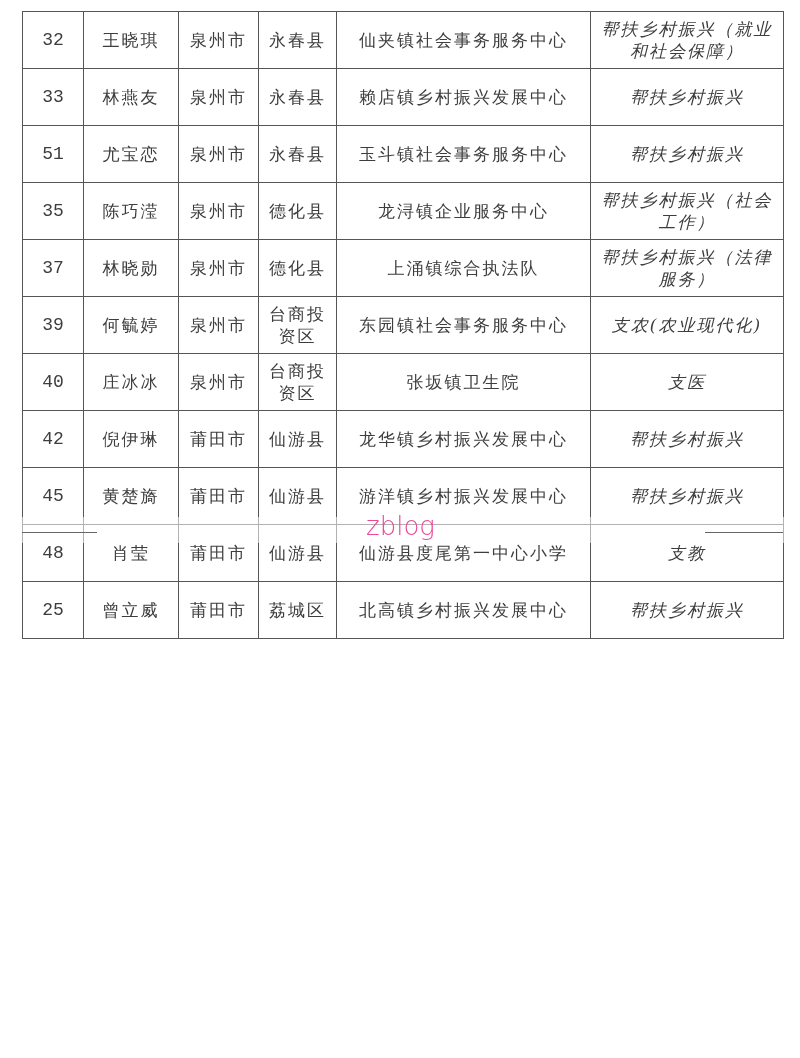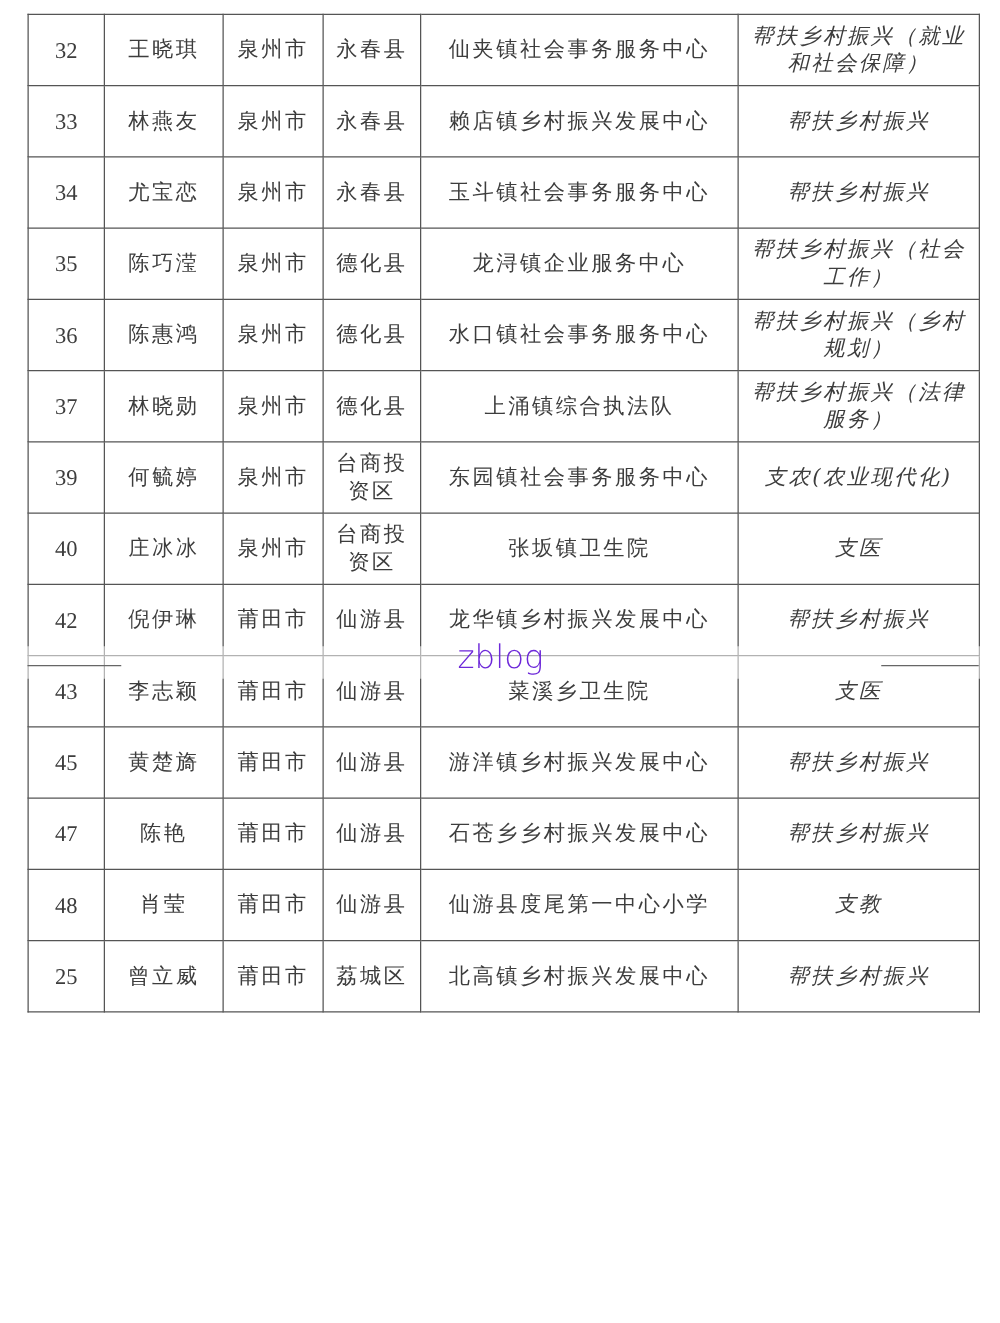--- a/index.html
+++ b/index.html
@@ -28,21 +28,21 @@
       text-align: center;
       vertical-align: middle;
       height: 56px;
       padding: 0 4px;
       font-size: 17px;
       letter-spacing: 2px;
       line-height: 22px;
       color: #3d3d3d;
     }
     .doc-table td.num {
-      font-family: Liberation Serif, serif;
+      font-family: Liberation Mono, monospace;
       font-size: 18px;
       letter-spacing: 0;
     }
     .doc-table td.duty {
       padding: 0 8px;
       font-style: italic;
     }
     col.c-num { width: 61px; }
     col.c-name { width: 95px; }
     col.c-city { width: 80px; }
@@ -64,21 +64,21 @@
       top: 532px;
       height: 1px;
       background: #666;
     }
     .watermark-text {
       position: absolute;
       left: 366px;
       top: 511px;
       font-family: "DejaVu Sans", "Liberation Sans", sans-serif;
       font-size: 26px;
-      color: #6d28d9;
+      color: #ec4899;
       letter-spacing: 0;
       font-weight: 300;
     }
   </style>
 </head>
 <body>
 
 <table class="doc-table">
   <colgroup>
     <col class="c-num">
@@ -99,42 +99,34 @@
       </tr>
       <tr>
         <td class="num">33</td>
         <td class="name">林燕友</td>
         <td class="city">泉州市</td>
         <td class="county">永春县</td>
         <td class="unit">赖店镇乡村振兴发展中心</td>
         <td class="duty">帮扶乡村振兴</td>
       </tr>
       <tr>
-        <td class="num">34</td>
+        <td class="num">51</td>
         <td class="name">尤宝恋</td>
         <td class="city">泉州市</td>
         <td class="county">永春县</td>
         <td class="unit">玉斗镇社会事务服务中心</td>
         <td class="duty">帮扶乡村振兴</td>
       </tr>
       <tr>
         <td class="num">35</td>
         <td class="name">陈巧滢</td>
         <td class="city">泉州市</td>
         <td class="county">德化县</td>
         <td class="unit">龙浔镇企业服务中心</td>
         <td class="duty">帮扶乡村振兴（社会工作）</td>
-      </tr>
-      <tr>
-        <td class="num">36</td>
-        <td class="name">陈惠鸿</td>
-        <td class="city">泉州市</td>
-        <td class="county">德化县</td>
-        <td class="unit">水口镇社会事务服务中心</td>
-        <td class="duty">帮扶乡村振兴（乡村规划）</td>
       </tr>
       <tr>
         <td class="num">37</td>
         <td class="name">林晓勋</td>
         <td class="city">泉州市</td>
         <td class="county">德化县</td>
         <td class="unit">上涌镇综合执法队</td>
         <td class="duty">帮扶乡村振兴（法律服务）</td>
       </tr>
       <tr>
@@ -155,41 +147,25 @@
       </tr>
       <tr>
         <td class="num">42</td>
         <td class="name">倪伊琳</td>
         <td class="city">莆田市</td>
         <td class="county">仙游县</td>
         <td class="unit">龙华镇乡村振兴发展中心</td>
         <td class="duty">帮扶乡村振兴</td>
       </tr>
       <tr>
-        <td class="num">43</td>
-        <td class="name">李志颖</td>
-        <td class="city">莆田市</td>
-        <td class="county">仙游县</td>
-        <td class="unit">菜溪乡卫生院</td>
-        <td class="duty">支医</td>
-      </tr>
-      <tr>
         <td class="num">45</td>
         <td class="name">黄楚旖</td>
         <td class="city">莆田市</td>
         <td class="county">仙游县</td>
         <td class="unit">游洋镇乡村振兴发展中心</td>
-        <td class="duty">帮扶乡村振兴</td>
-      </tr>
-      <tr>
-        <td class="num">47</td>
-        <td class="name">陈艳</td>
-        <td class="city">莆田市</td>
-        <td class="county">仙游县</td>
-        <td class="unit">石苍乡乡村振兴发展中心</td>
         <td class="duty">帮扶乡村振兴</td>
       </tr>
       <tr>
         <td class="num">48</td>
         <td class="name">肖莹</td>
         <td class="city">莆田市</td>
         <td class="county">仙游县</td>
         <td class="unit">仙游县度尾第一中心小学</td>
         <td class="duty">支教</td>
       </tr>

